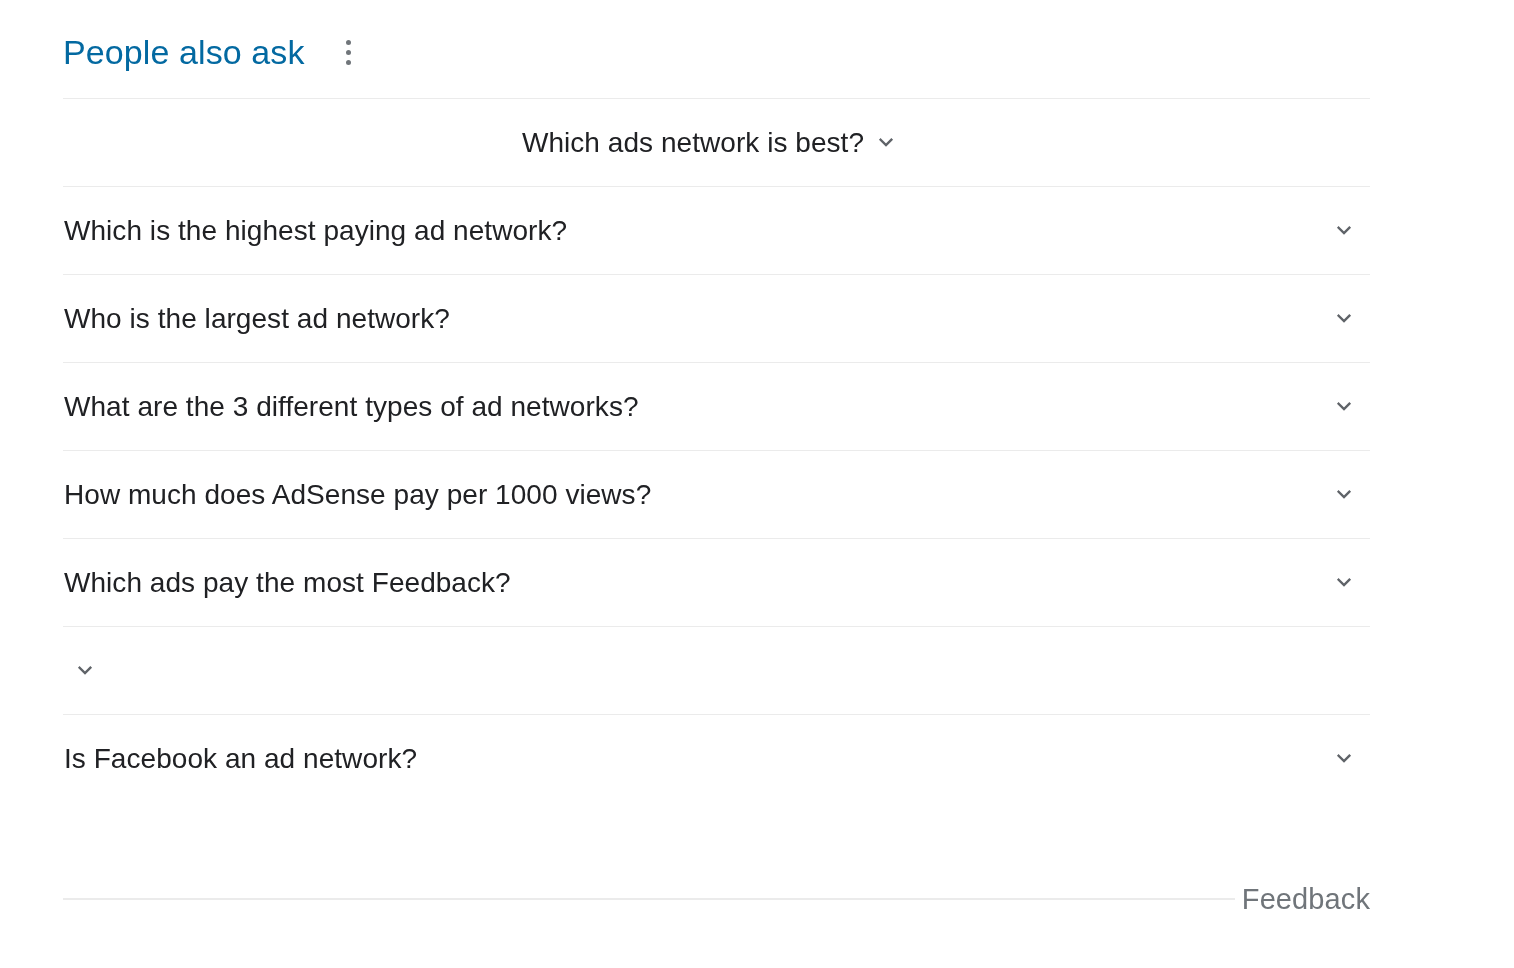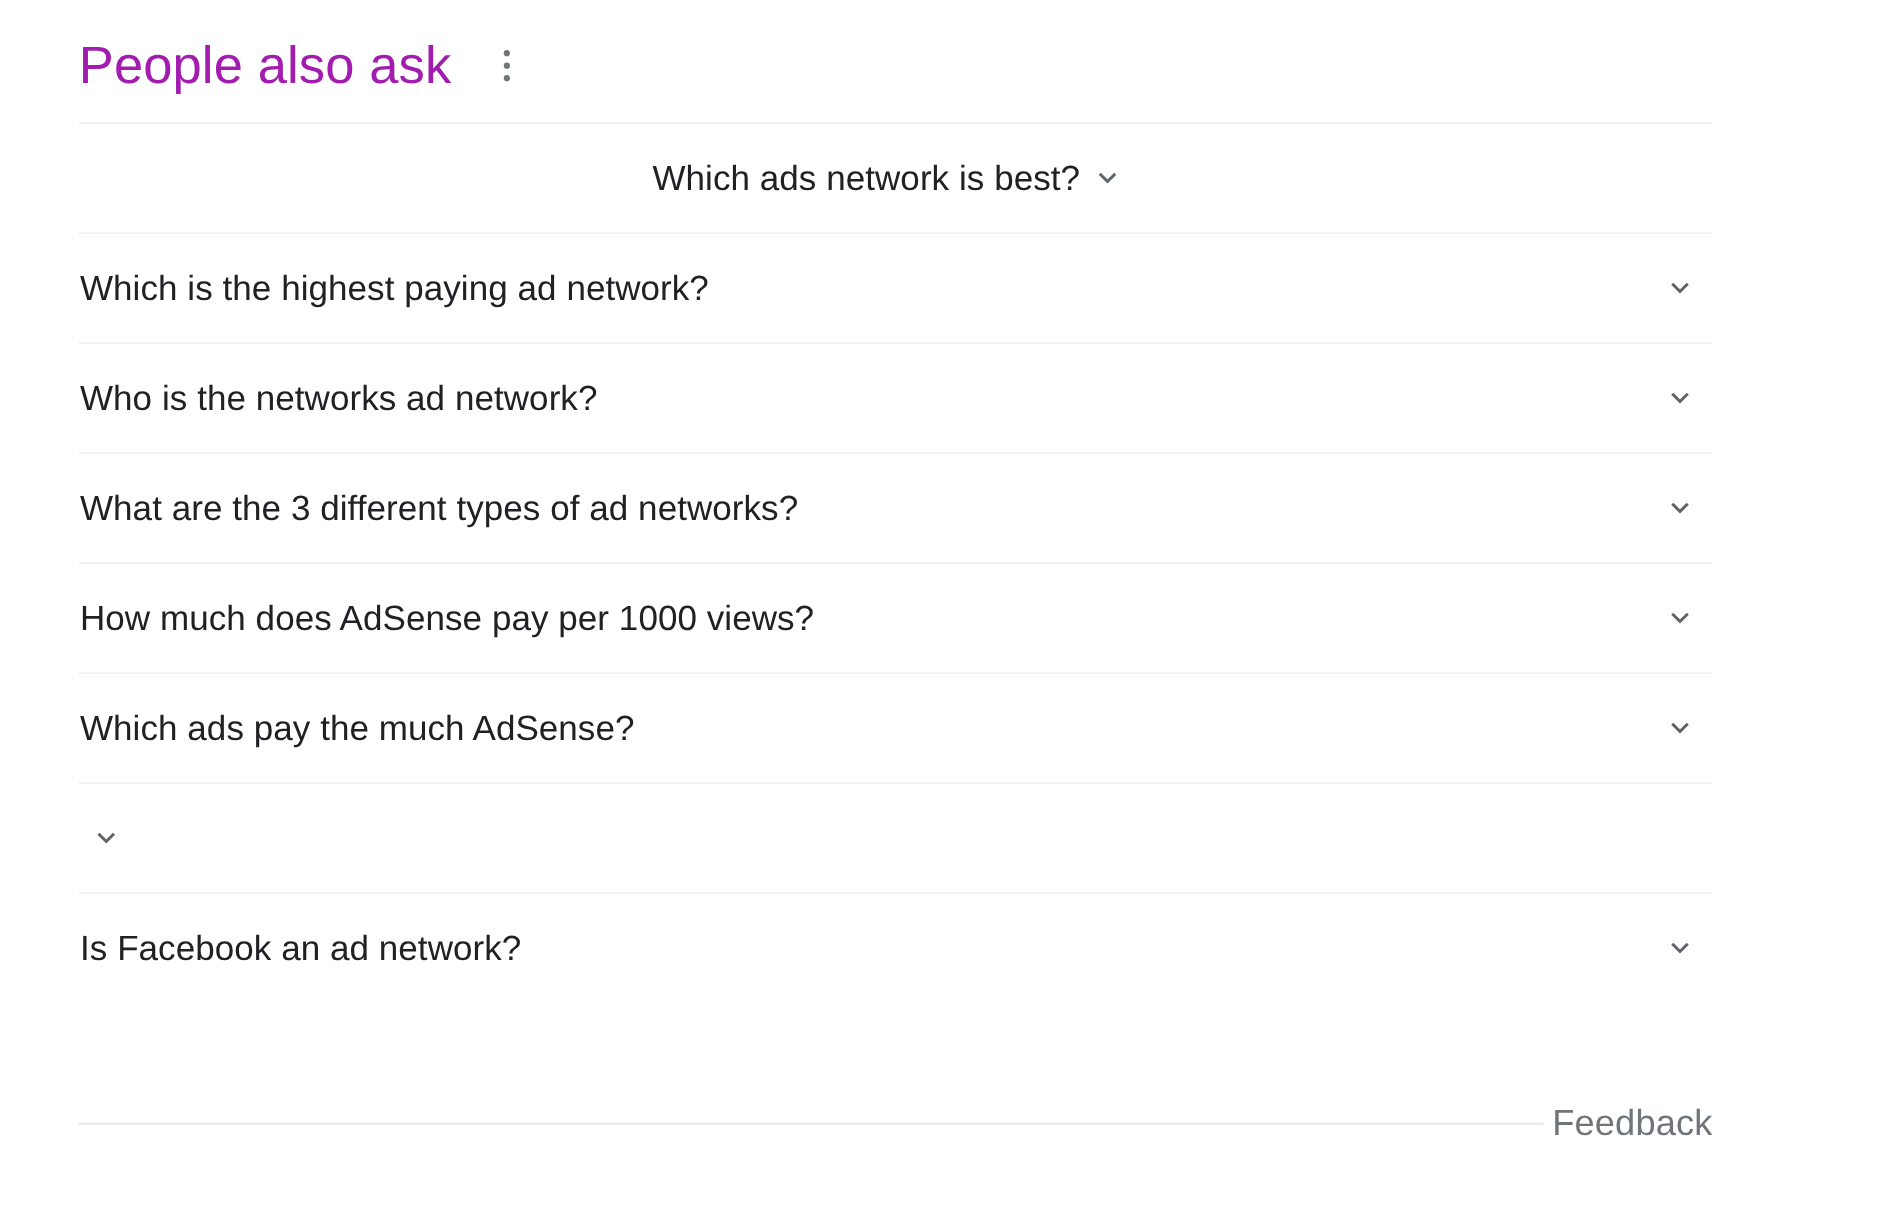--- a/index.html
+++ b/index.html
@@ -26,24 +26,24 @@
   
   .paa-header {
     position: absolute;
     left: 63px;
     top: 24px;
     height: 56px;
     display: flex;
     align-items: center;
   }
   .paa-title {
-    font-size: 42px;
+    font-size: 34px;
     line-height: 42px;
     font-weight: 400;
-    color: #a21caf;
+    color: #0369a1;
     letter-spacing: 0.1px;
     white-space: nowrap;
   }
   .paa-menu-btn {
     margin-left: 30px;
     width: 28px;
     height: 34px;
     display: flex;
     flex-direction: column;
     align-items: center;
@@ -156,21 +156,21 @@
       </div>
       <div class="paa-row">
         <div class="paa-question">Which is the highest paying ad network?</div>
         <div class="paa-chevron">
           <svg width="26" height="26" viewBox="0 0 24 24" aria-hidden="true">
             <path d="M7.05 9.05 12 14l4.95-4.95" fill="none" stroke="#5f6368" stroke-width="2.2" stroke-linecap="square" stroke-linejoin="miter"></path>
           </svg>
         </div>
       </div>
       <div class="paa-row">
-        <div class="paa-question">Who is the networks ad network?</div>
+        <div class="paa-question">Who is the largest ad network?</div>
         <div class="paa-chevron">
           <svg width="26" height="26" viewBox="0 0 24 24" aria-hidden="true">
             <path d="M7.05 9.05 12 14l4.95-4.95" fill="none" stroke="#5f6368" stroke-width="2.2" stroke-linecap="square" stroke-linejoin="miter"></path>
           </svg>
         </div>
       </div>
       <div class="paa-row">
         <div class="paa-question">What are the 3 different types of ad networks?</div>
         <div class="paa-chevron">
           <svg width="26" height="26" viewBox="0 0 24 24" aria-hidden="true">
@@ -180,21 +180,21 @@
       </div>
       <div class="paa-row">
         <div class="paa-question">How much does AdSense pay per 1000 views?</div>
         <div class="paa-chevron">
           <svg width="26" height="26" viewBox="0 0 24 24" aria-hidden="true">
             <path d="M7.05 9.05 12 14l4.95-4.95" fill="none" stroke="#5f6368" stroke-width="2.2" stroke-linecap="square" stroke-linejoin="miter"></path>
           </svg>
         </div>
       </div>
       <div class="paa-row">
-        <div class="paa-question">Which ads pay the much AdSense?</div>
+        <div class="paa-question">Which ads pay the most Feedback?</div>
         <div class="paa-chevron">
           <svg width="26" height="26" viewBox="0 0 24 24" aria-hidden="true">
             <path d="M7.05 9.05 12 14l4.95-4.95" fill="none" stroke="#5f6368" stroke-width="2.2" stroke-linecap="square" stroke-linejoin="miter"></path>
           </svg>
         </div>
       </div>
       <div class="paa-row">
         <div class="paa-chevron">
           <svg width="26" height="26" viewBox="0 0 24 24" aria-hidden="true">
             <path d="M7.05 9.05 12 14l4.95-4.95" fill="none" stroke="#5f6368" stroke-width="2.2" stroke-linecap="square" stroke-linejoin="miter"></path>

